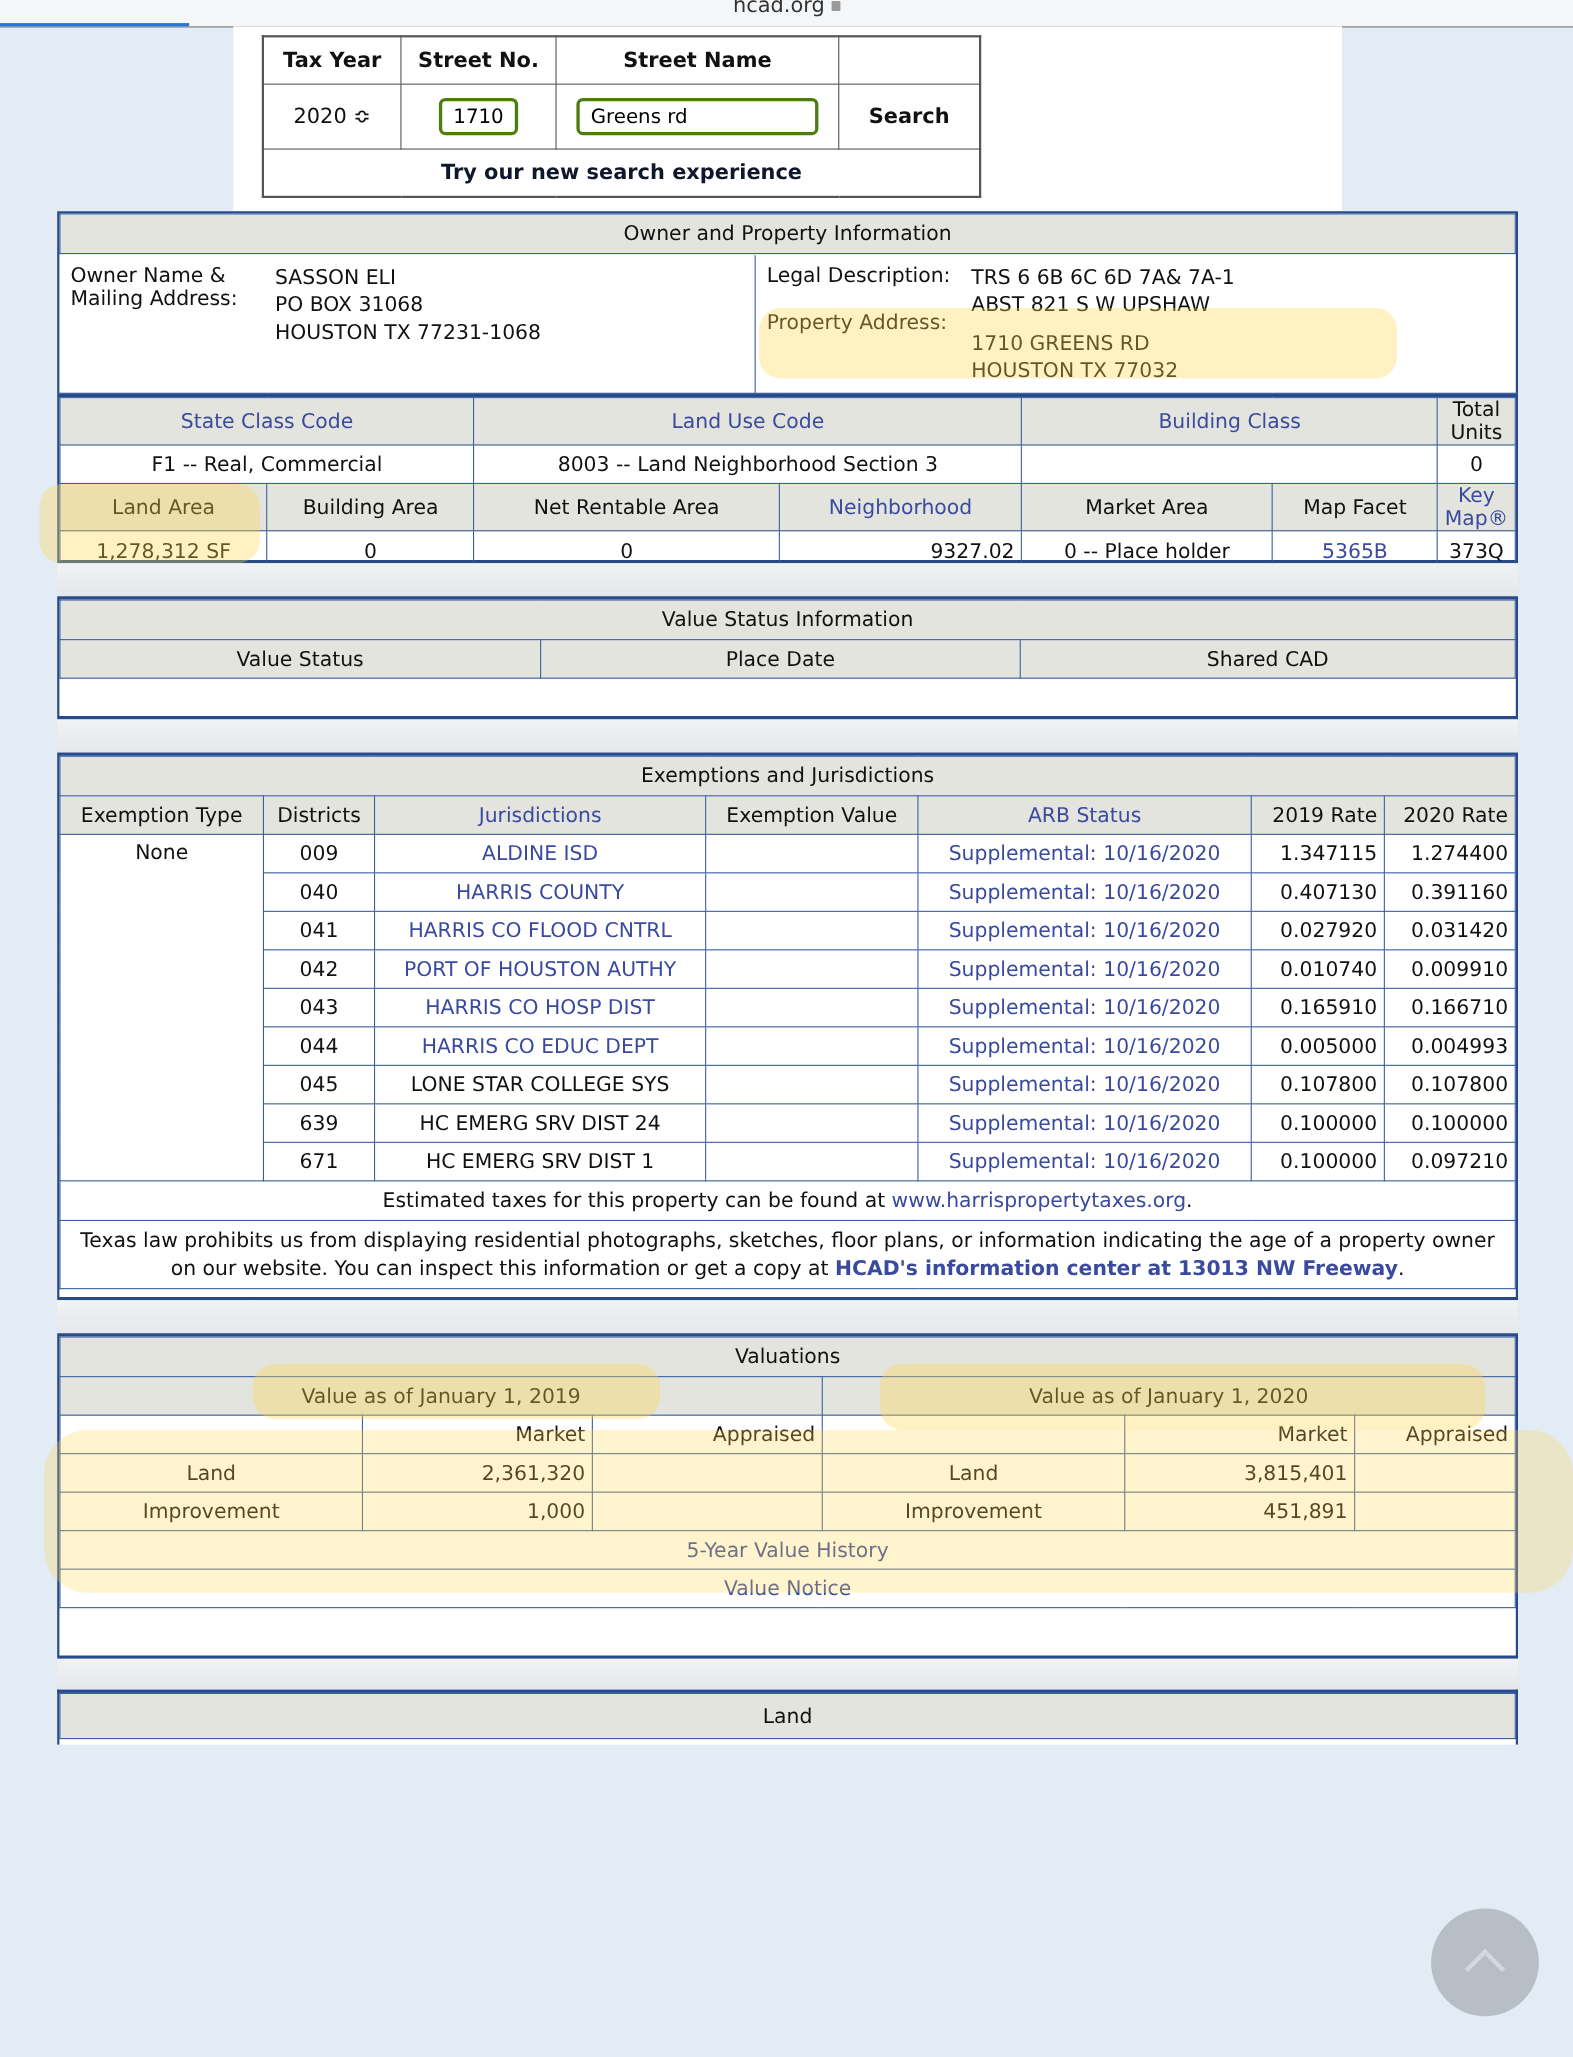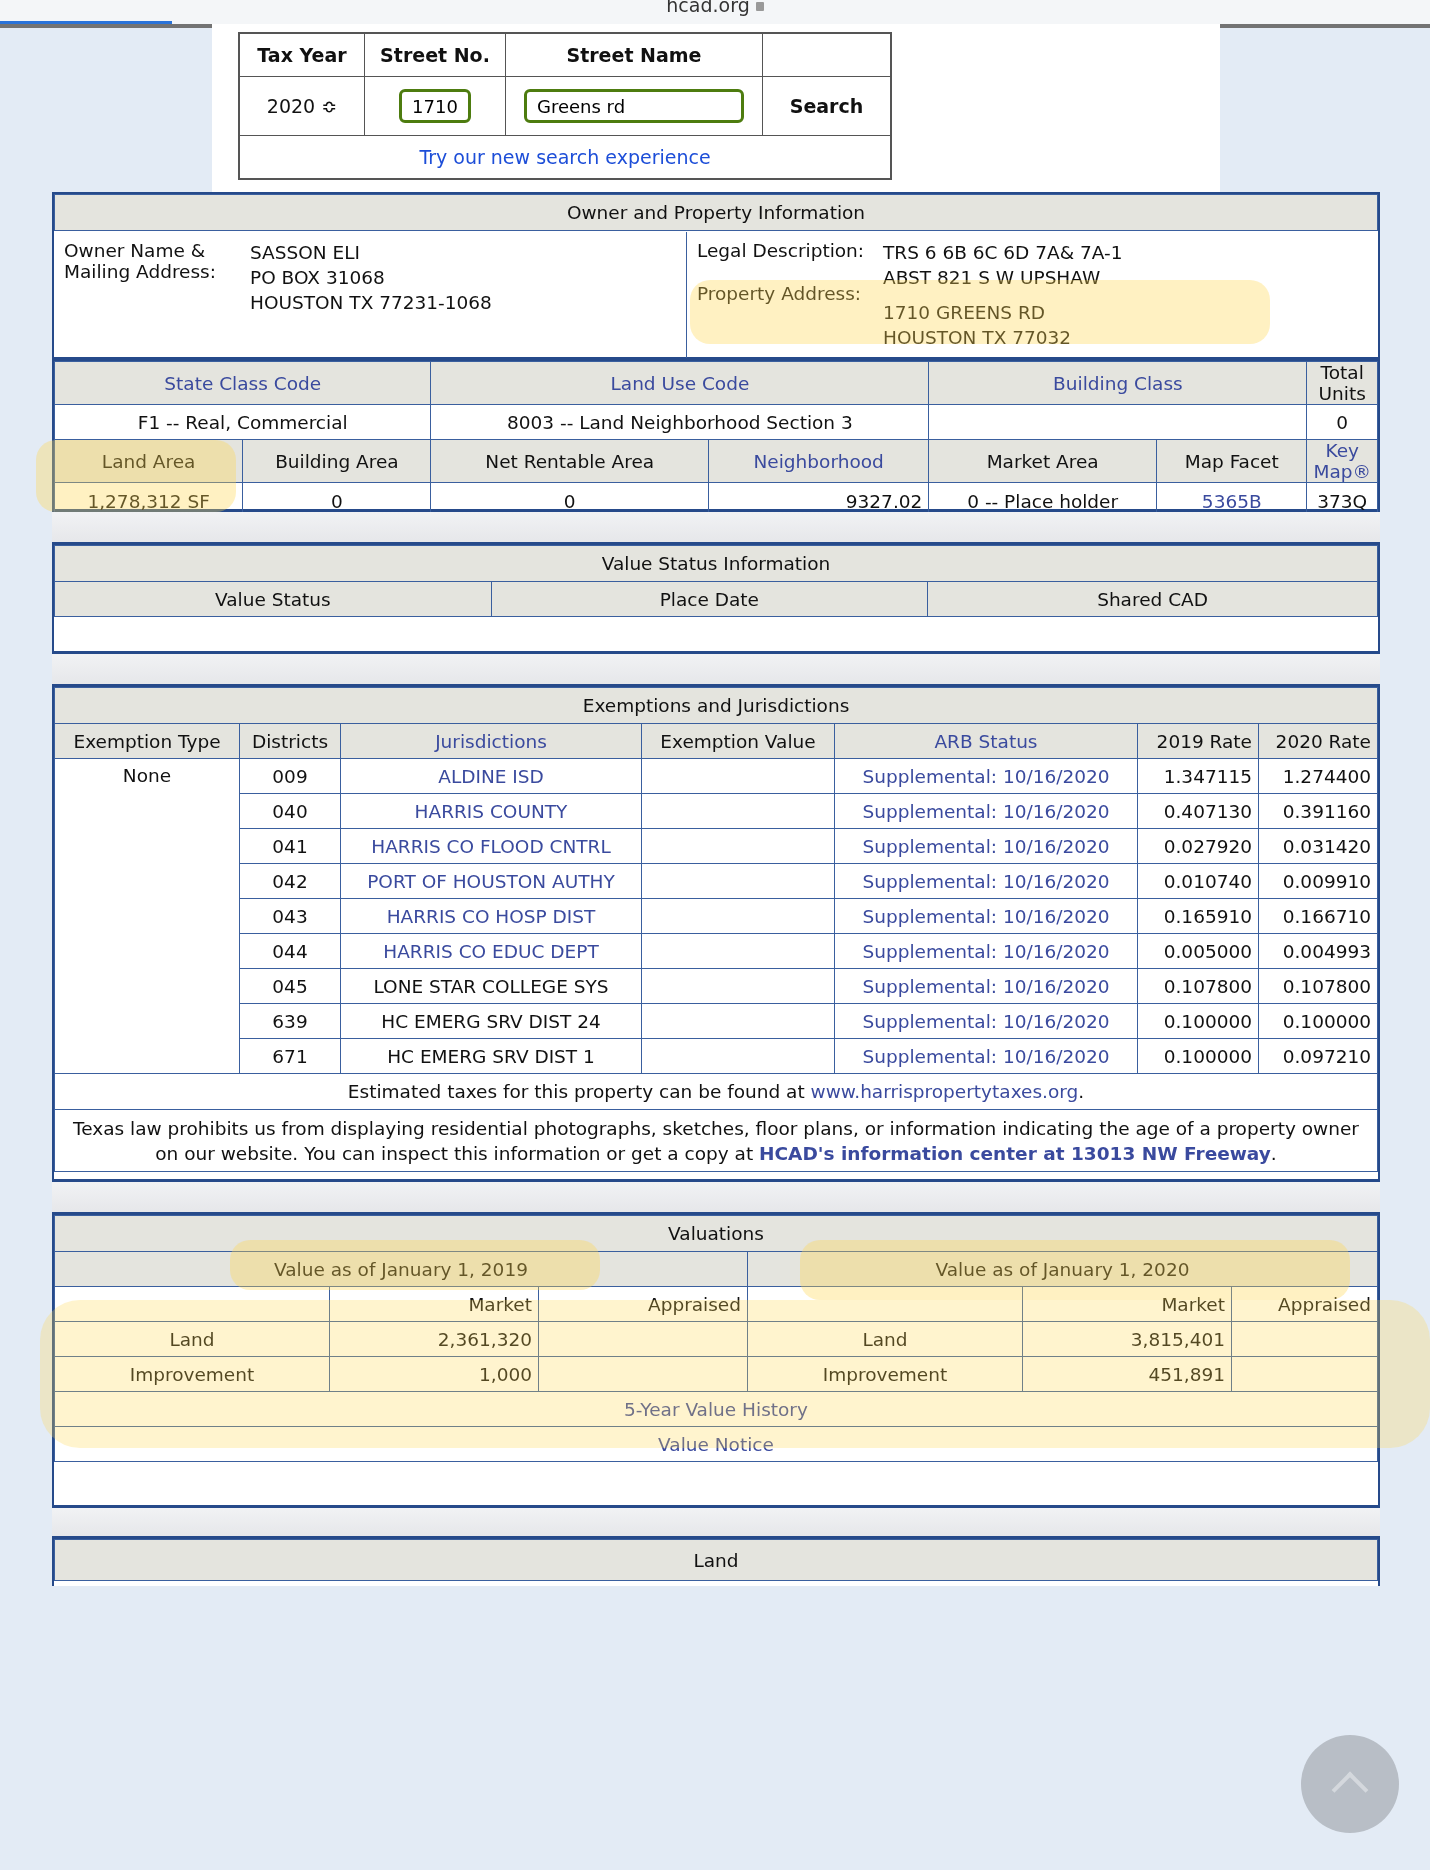--- a/index.html
+++ b/index.html
@@ -3,38 +3,38 @@
 <meta charset="utf-8">
 <style>
   html, body { margin:0; padding:0; }
   body {
     width:1430px; height:1870px; position:relative; overflow:hidden;
     background:#e3ebf5;
     font-family:"DejaVu Sans", sans-serif; color:#111;
   }
   .topbar {
     position:absolute; left:0; top:0; width:1430px; height:24px;
-    background:#f4f6f8; border-bottom:4px solid #737373;
+    background:#f4f6f8; border-bottom:1px solid #737373;
   }
   .topbar .url { position:absolute; left:0; right:0; top:-6px; text-align:center; font-size:19px; color:#333; }
   .topbar .url .lock { display:inline-block; width:8px; height:9px; background:#999; margin-left:6px; border-radius:1px; vertical-align:middle; }
   .progress { position:absolute; left:0; top:21px; width:172px; height:3px; background:#2a73d9; }
 
   .search-panel { position:absolute; left:212px; top:24px; width:1008px; height:168px; background:#fff; }
   table { border-collapse:collapse; }
   .search-table { position:absolute; left:26px; top:8px; width:654px; border:2px solid #555; }
   .search-table td, .search-table th { border:1.5px solid #555; text-align:center; font-size:19px; }
   .search-table th { height:40px; font-weight:bold; }
   .search-table td { height:56px; }
   .search-table .btn { font-weight:bold; cursor:pointer;text-align:center; }
   .search-table input {
     font-family:"DejaVu Sans", sans-serif; font-size:18px; border:3px solid #4d7c0f; border-radius:6px;
     height:34px; padding:0 10px; box-sizing:border-box; background:#fff;
   }
-  .search-table .link-row td { height:40px; color:#1d4ed8; font-weight:normal; font-size:19px; }
+  .search-table .link-row td { height:40px; color:#0f172a; font-weight:bold; font-size:19px; }
 
   .block { position:absolute; left:52px; width:1328px; background:#fff; border:2px solid #264a8a; border-bottom-width:3px; box-sizing:border-box; }
   .block table { width:100%; }
   .block td, .block th { border:1.5px solid #3a5f9e; font-size:18.5px; text-align:center; font-weight:normal; padding:0 6px; }
   .hdr { background:#e4e4de; height:35px; }
   .row { height:35px; }
   .lnk { color:#3a4a9e; }
   .spacer-band { position:absolute; left:52px; width:1328px; background:linear-gradient(#f1f2f4,#e6e7ea); }
 
   .owner td { border:none; text-align:left; vertical-align:top; font-size:18.5px; }

